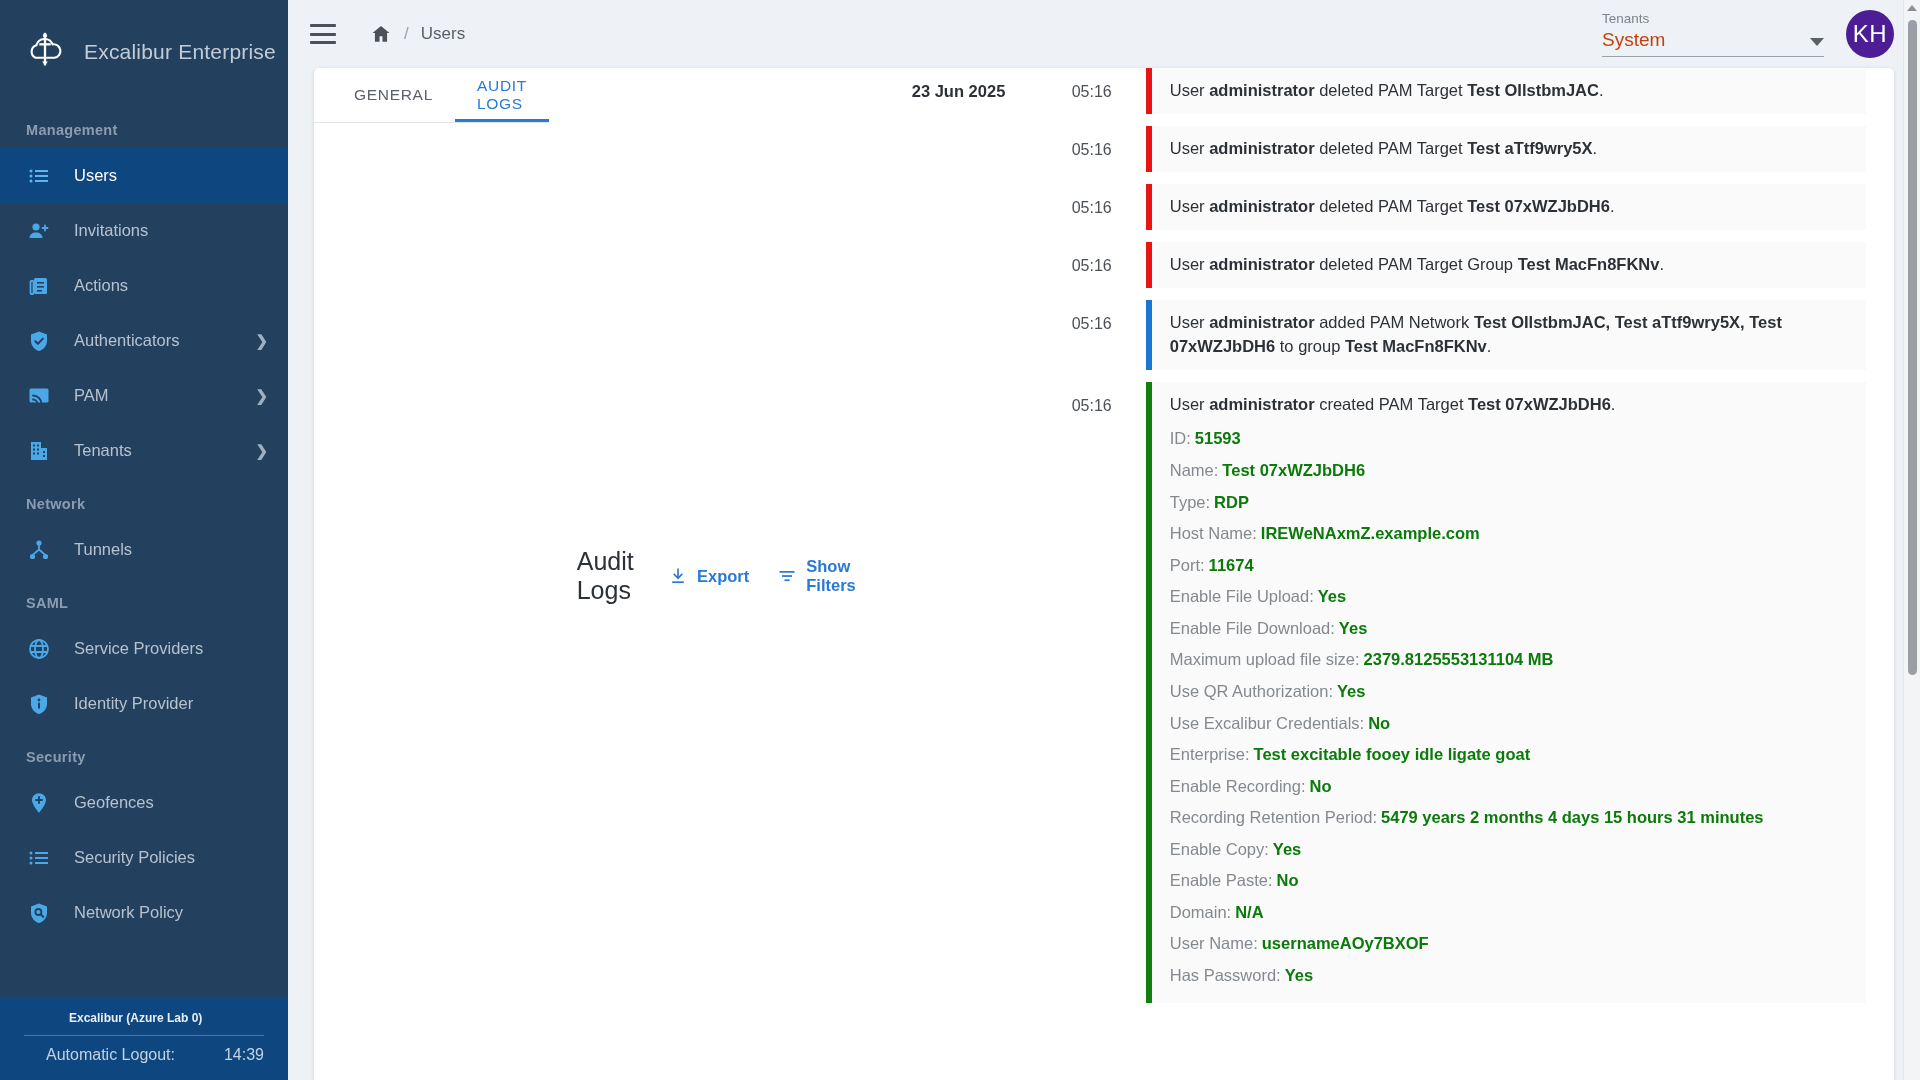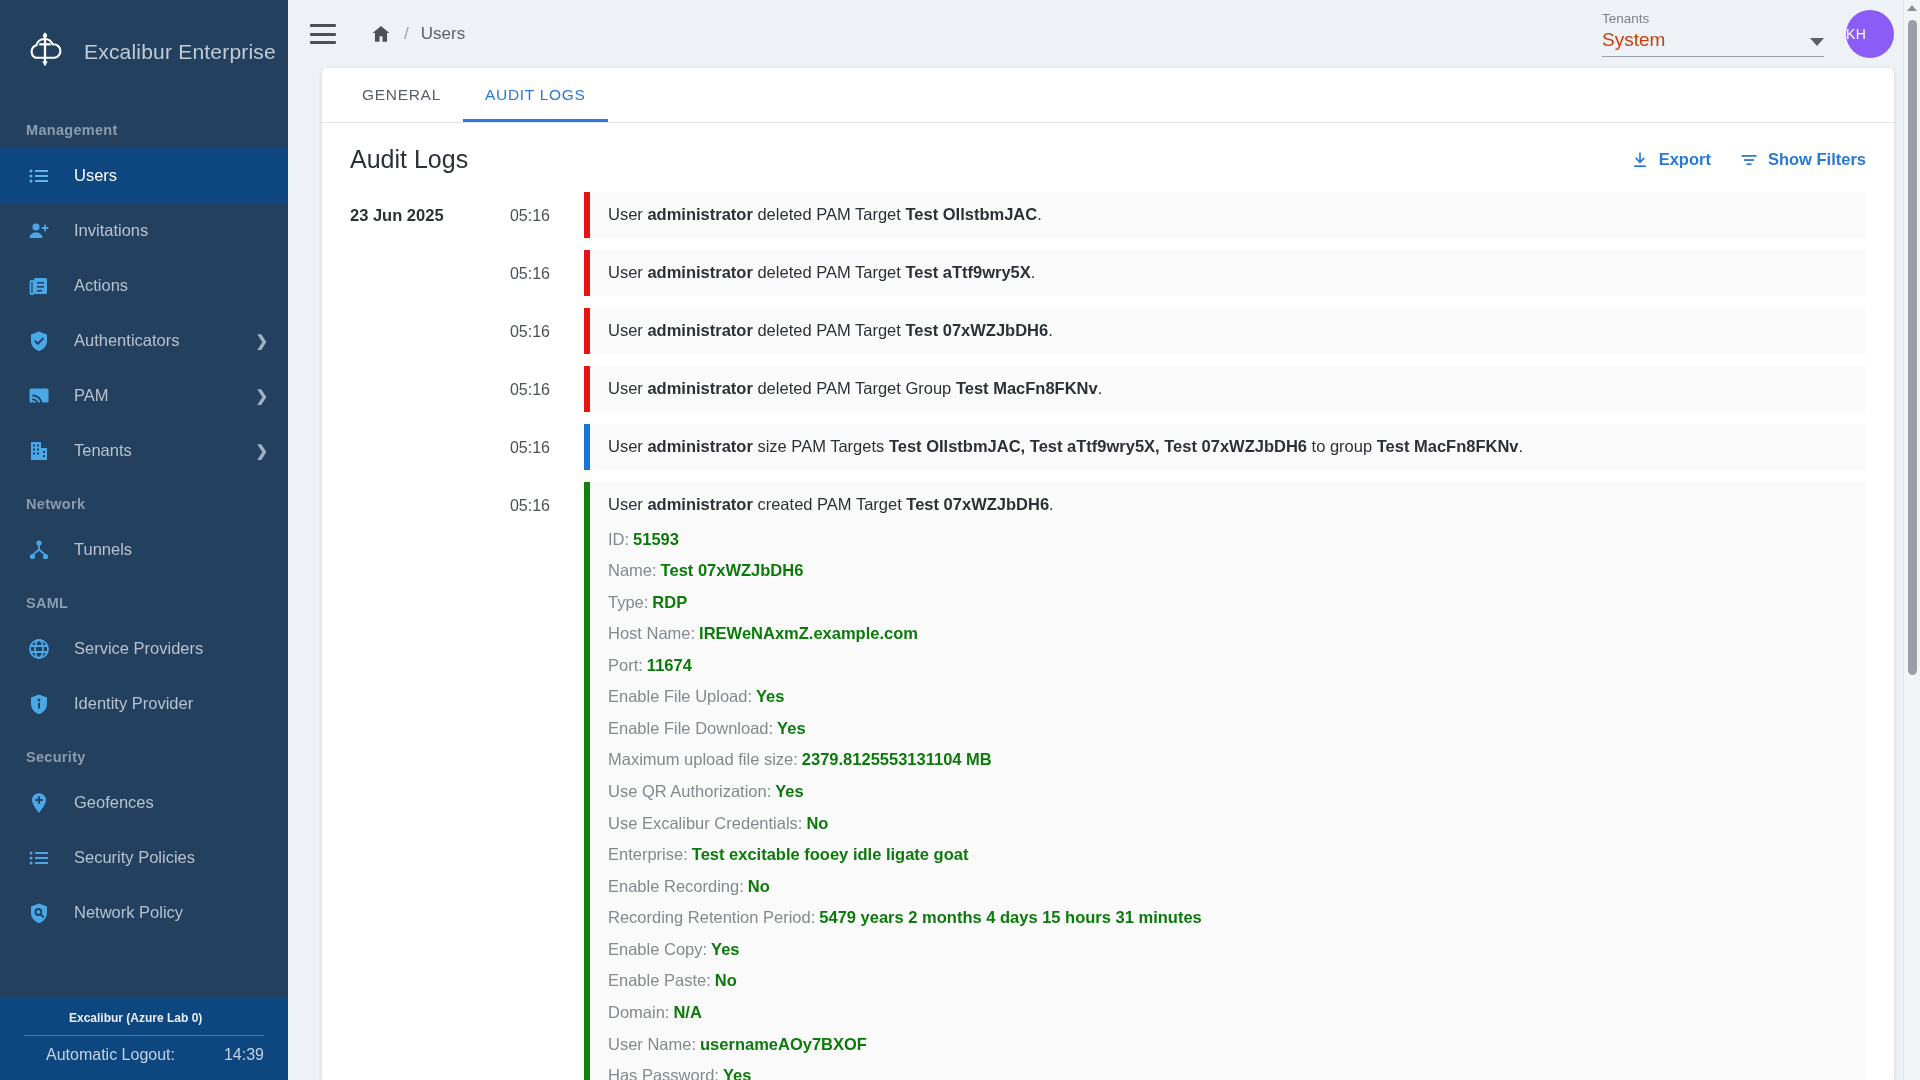--- a/index.html
+++ b/index.html
@@ -86,32 +86,32 @@
   .tenant-select { width: 222px; cursor: pointer; }
   .tenant-label { color: #7c838b; font-size: 13.5px; padding-bottom: 3px; }
   .tenant-field {
     display: flex; align-items: flex-end; justify-content: space-between;
     border-bottom: 1px solid #9aa1a9; padding-bottom: 5px;
   }
   .tenant-value { color: #c2410c; font-size: 19px; }
   .caret { width: 0; height: 0; border-left: 7px solid transparent; border-right: 7px solid transparent; border-top: 8px solid #5a6068; margin-bottom: 5px; }
   .avatar {
     width: 48px; height: 48px; border-radius: 50%;
-    background: #8b5cf6; color: #ffffff;
-    display: flex; align-items: center; 
-    font-size: 14px; letter-spacing: .5px; cursor: pointer;
+    background: #4c1d95; color: #ffffff;
+    display: flex; align-items: center; justify-content: center;
+    font-size: 24px; letter-spacing: .5px; cursor: pointer;
   }
 
   .card {
-    margin: 0 26px 0 34px;
+    margin: 0 26px 0 26px;
     background: #ffffff;
     border-radius: 5px 5px 0 0;
     box-shadow: 0 1px 4px rgba(0,0,0,.13);
     flex: 1 1 auto;
-    display: flex; flex-direction: column;
+    display: flex; 
     overflow: hidden;
   }
   .tabs {
     height: 55px; flex: 0 0 55px;
     display: flex; align-items: stretch;
     border-bottom: 1px solid #e2e5e9;
     padding-left: 18px;
   }
   .tab {
     display: flex; align-items: center; justify-content: center;
@@ -460,21 +460,21 @@
             <div class="log-date"></div>
             <div class="log-time">05:16</div>
             <div class="log-body kind-delete">
               <div class="log-text"><span>User </span><b>administrator</b><span> deleted PAM Target Group </span><b>Test MacFn8FKNv</b><span>.</span></div>
             </div>
           </div>
           <div class="log-row">
             <div class="log-date"></div>
             <div class="log-time">05:16</div>
             <div class="log-body kind-add">
-              <div class="log-text"><span>User </span><b>administrator</b><span> size PAM Targets </span><b>Test OIlstbmJAC, Test aTtf9wry5X, Test 07xWZJbDH6</b><span> to group </span><b>Test MacFn8FKNv</b><span>.</span></div>
+              <div class="log-text"><span>User </span><b>administrator</b><span> added PAM Network </span><b>Test OIlstbmJAC, Test aTtf9wry5X, Test 07xWZJbDH6</b><span> to group </span><b>Test MacFn8FKNv</b><span>.</span></div>
             </div>
           </div>
           <div class="log-row">
             <div class="log-date"></div>
             <div class="log-time">05:16</div>
             <div class="log-body kind-create">
               <div class="log-text"><span>User </span><b>administrator</b><span> created PAM Target </span><b>Test 07xWZJbDH6</b><span>.</span></div>
               <div class="log-props">
                 <div class="prop"><span class="k">ID:</span><span class="v">51593</span></div>
                 <div class="prop"><span class="k">Name:</span><span class="v">Test 07xWZJbDH6</span></div>

